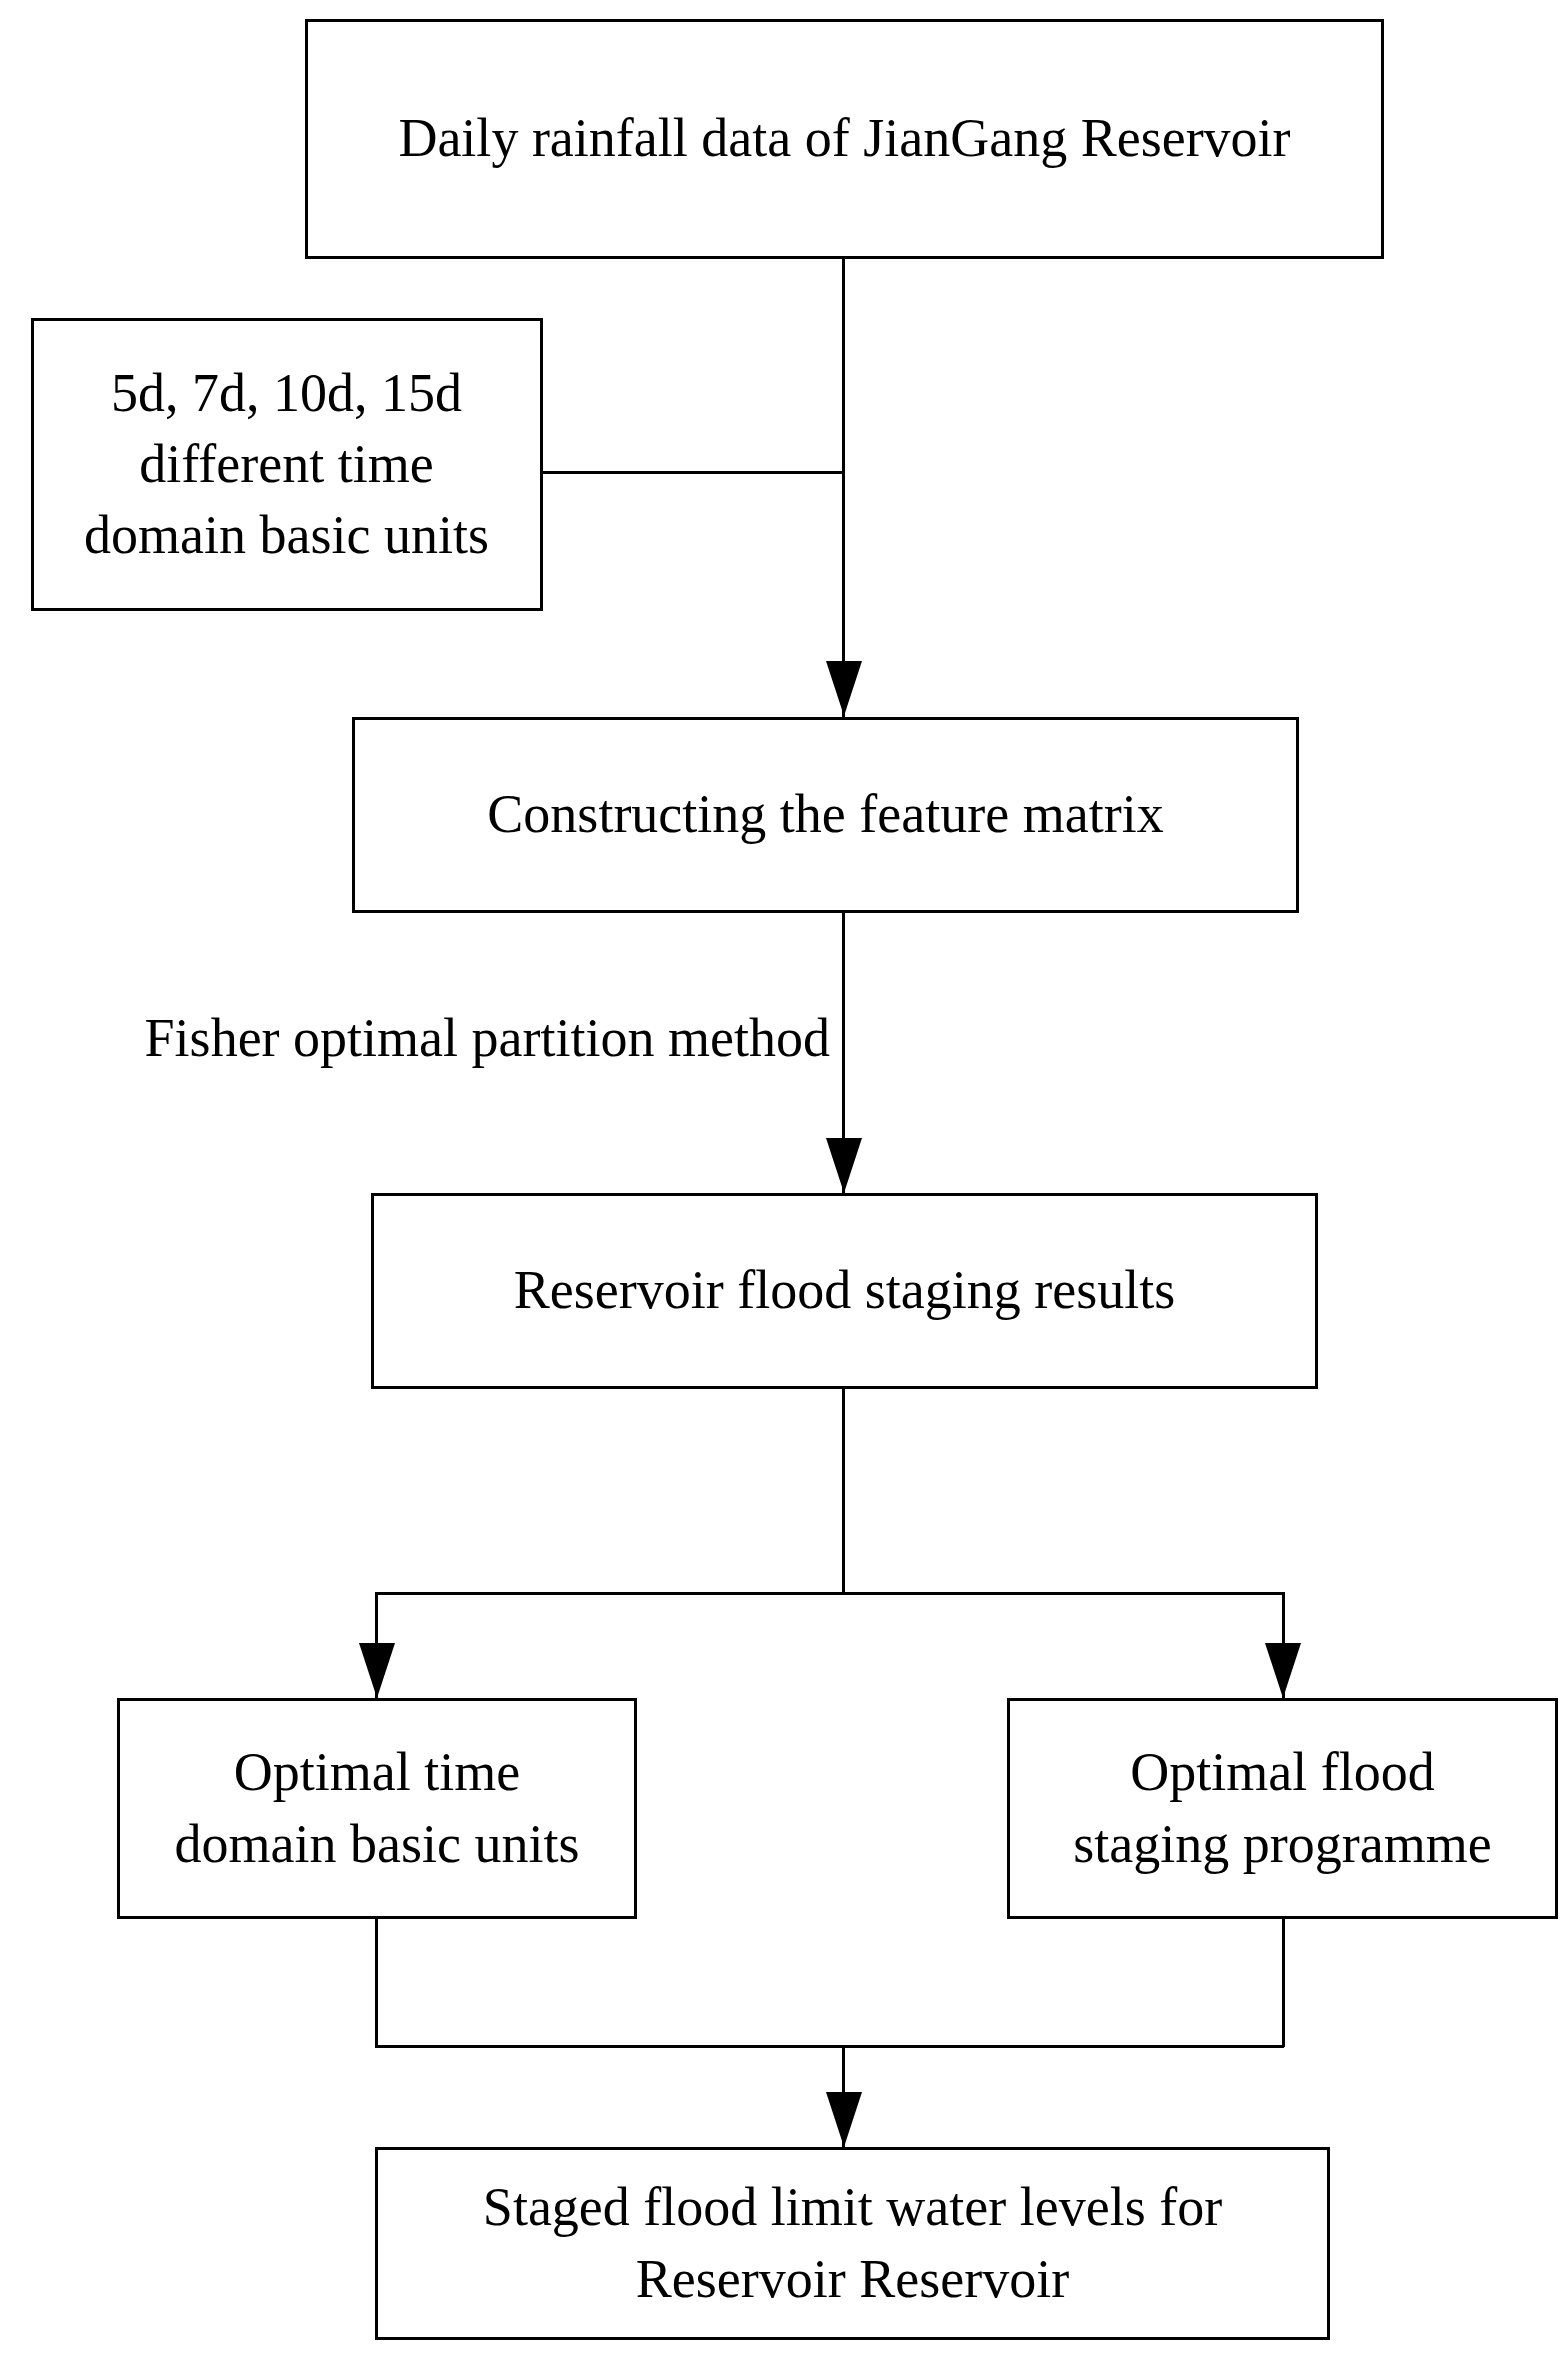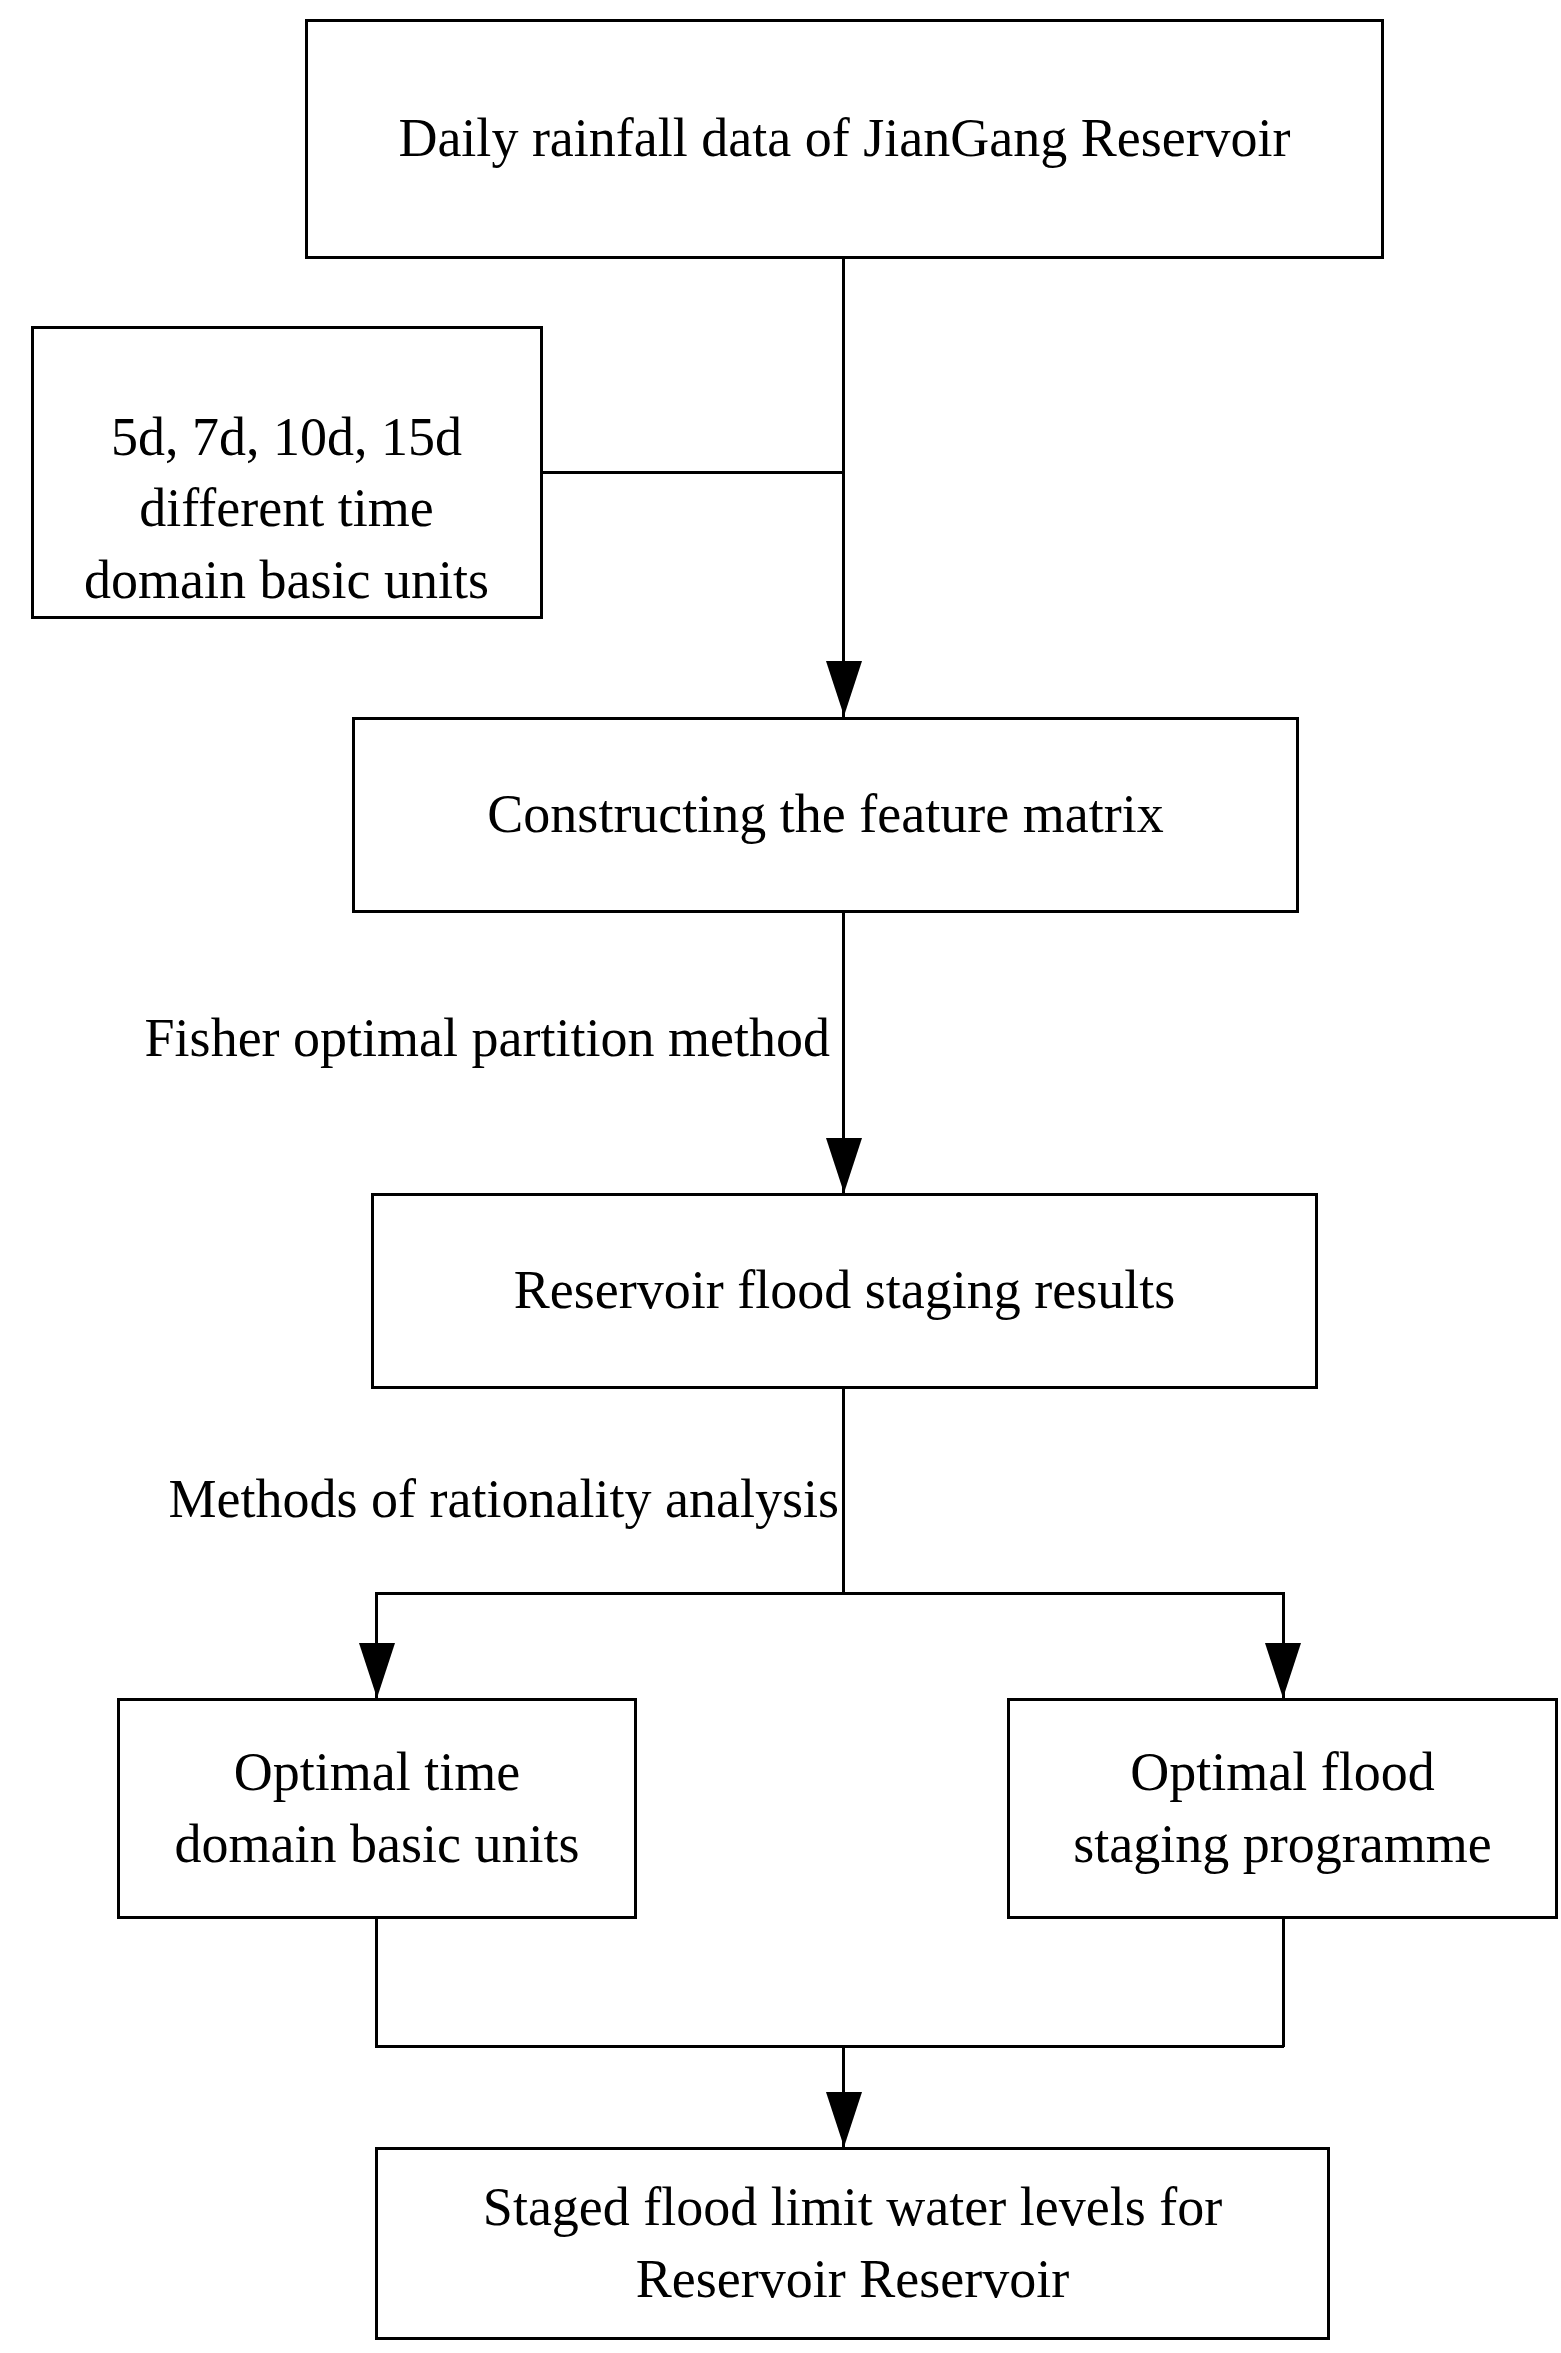--- a/index.html
+++ b/index.html
@@ -72,37 +72,36 @@
   <div class="arrowhead" style="left:826px; top:661px;"></div>
   <div class="arrowhead" style="left:826px; top:1138px;"></div>
   <div class="arrowhead" style="left:359px; top:1643px;"></div>
   <div class="arrowhead" style="left:1265px; top:1643px;"></div>
   <div class="arrowhead" style="left:826px; top:2092px;"></div>
 
   <div class="box" style="left:305px; top:19px; width:1079px; height:240px;">
     <span class="box-text">Daily rainfall data of JianGang Reservoir</span>
   </div>
 
-  <div class="box" style="left:30.5px; top:326px; width:512px; height:293px;align-items:flex-end;">
+  <div class="box" style="left:30.5px; top:318px; width:512px; height:293px;">
     <span class="box-text">5d, 7d, 10d, 15d
 different time
 domain basic units</span>
   </div>
 
   <div class="box" style="left:352px; top:717px; width:947px; height:196px;">
     <span class="box-text">Constructing the feature matrix</span>
   </div>
 
   <div class="edge-label" style="left:0px; top:1003px; width:830px;">Fisher optimal partition method</div>
 
   <div class="box" style="left:371px; top:1193px; width:947px; height:196px;">
     <span class="box-text">Reservoir flood staging results</span>
   </div>
 
-  <div class="edge-label" style="left:0px; top:1464px; width:839px;">Methods of rationality analysis</div>
 
   <div class="box" style="left:117px; top:1698px; width:520px; height:221px; padding:0 19.4px;">
     <span class="box-text">Optimal time
 domain basic units</span>
   </div>
 
   <div class="box" style="left:1007px; top:1698px; width:551px; height:221px; padding:0 19.4px;font-family:Liberation Serif, serif;">
     <span class="box-text">Optimal flood
 staging programme</span>
   </div>

